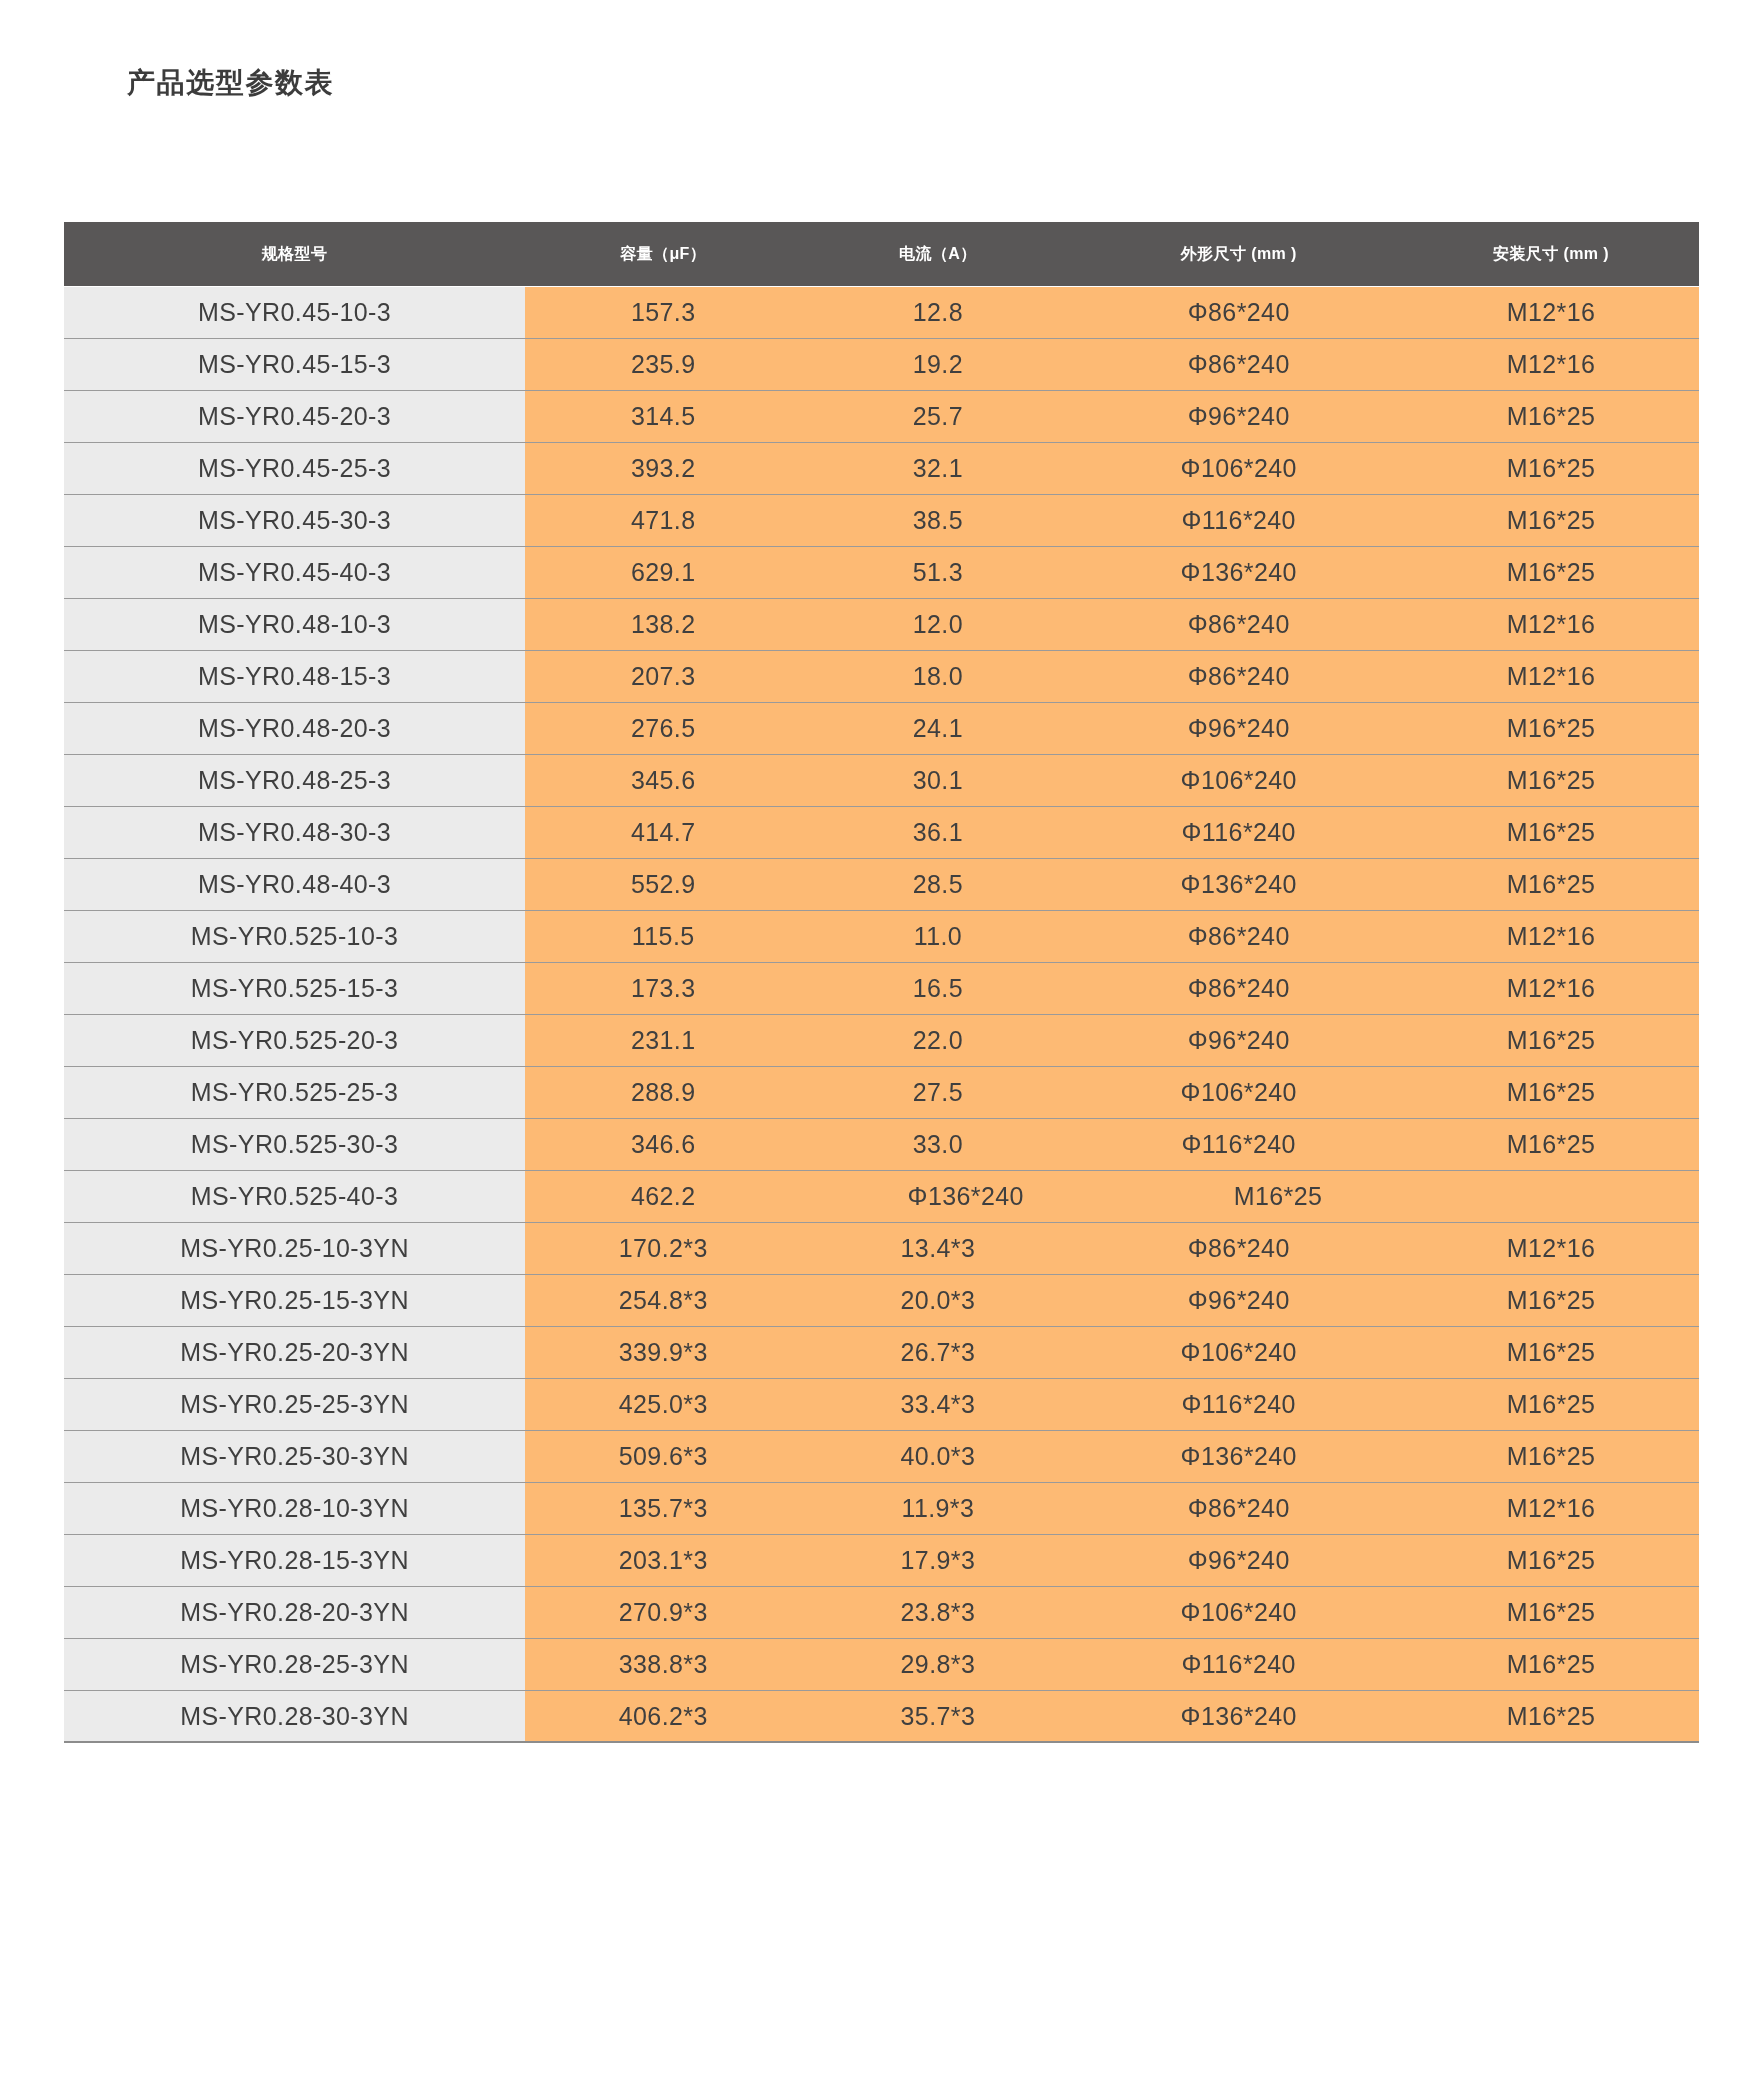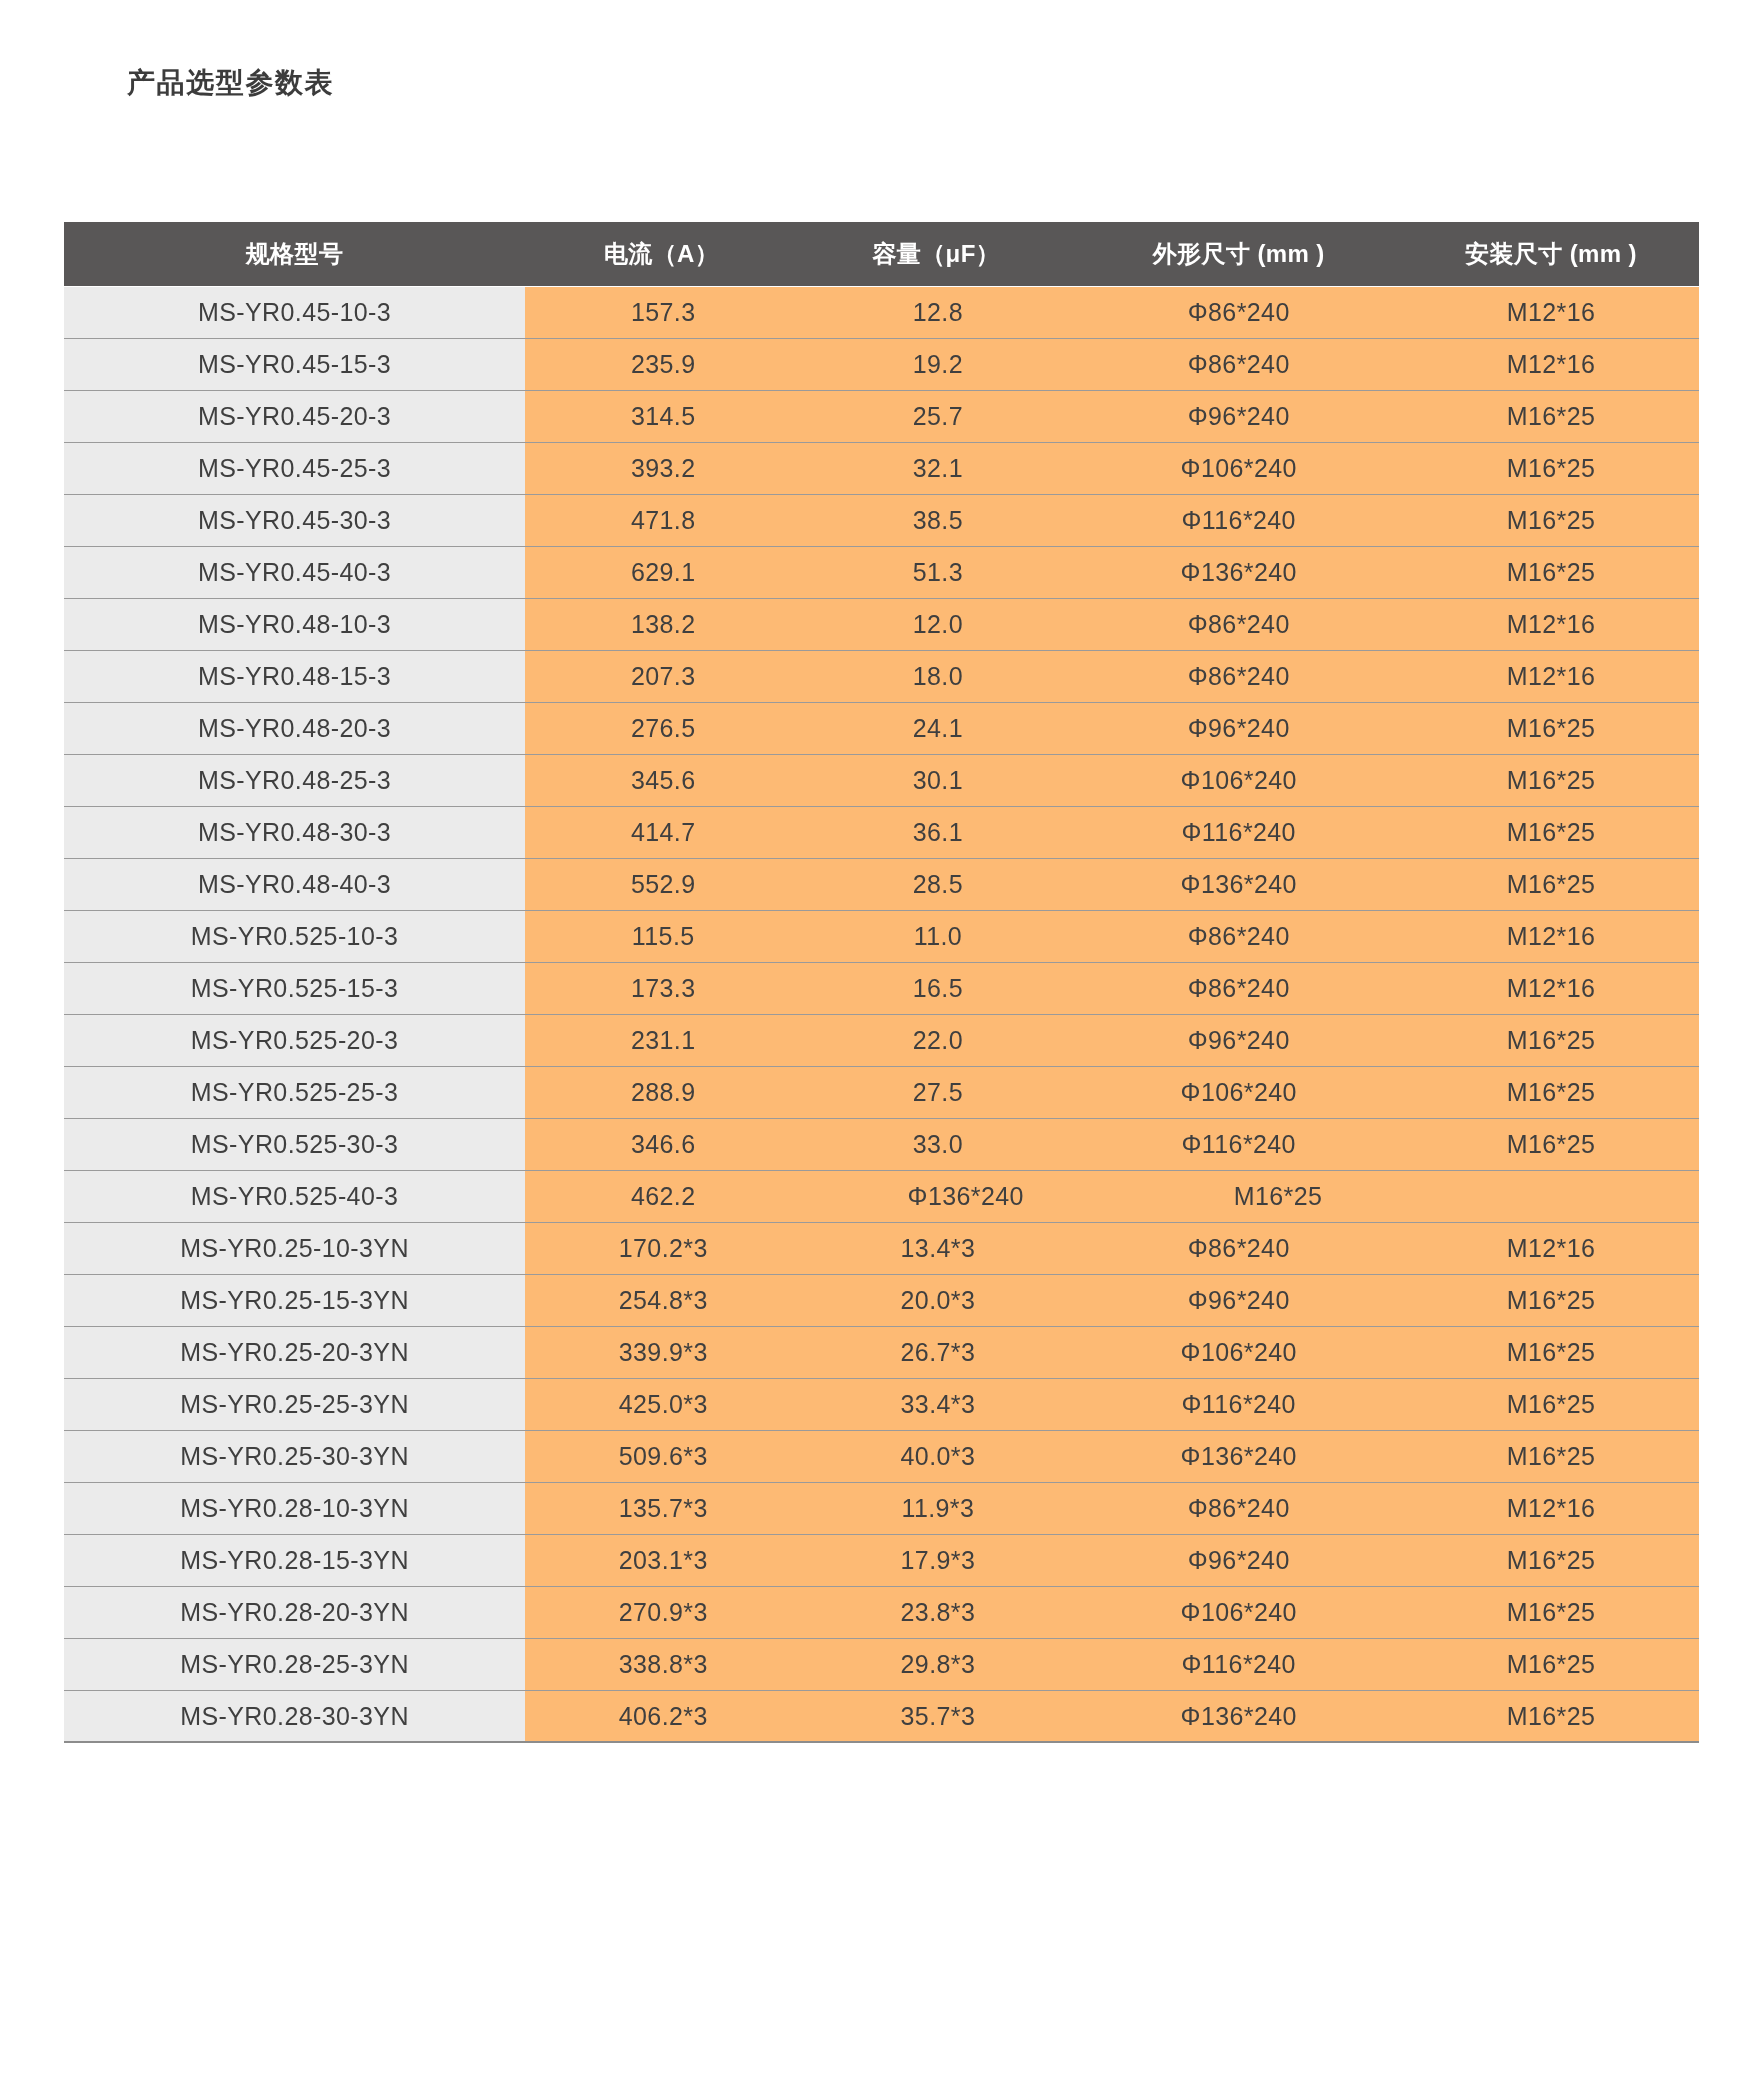--- a/index.html
+++ b/index.html
@@ -31,21 +31,21 @@
     position:absolute;
     left:64px;top:222px;
     width:1635px;
   }
   .thead{
     display:flex;
     height:65px;
     background:var(--header-bg);
     color:var(--header-text);
     font-weight:bold;
-    font-size:24px;
+    font-size:16px;
     border-bottom:1.6px solid #ffffff;
   }
   .trow{
     display:flex;
     height:52px;
     border-bottom:1.6px solid var(--row-divider);
     font-size:25px;
     font-weight:300;
     background:#fdba74;
   }
@@ -67,22 +67,22 @@
   .trow .col-0{background:var(--first-col-bg);}
 </style>
 </head>
 <body>
 
 <h1 class="page-title">产品选型参数表</h1>
 
 <div class="spec-table">
   <div class="thead">
     <div class="cell col-0">规格型号</div>
+    <div class="cell col-1">容量（μF）</div>
     <div class="cell col-2">电流（A）</div>
-    <div class="cell col-1">容量（μF）</div>
     <div class="cell col-3">外形尺寸 (mm )</div>
     <div class="cell col-4">安装尺寸 (mm )</div>
   </div>
   <div>
       <div class="trow">
         <div class="cell col-0">MS-YR0.45-10-3</div>
         <div class="cell col-1">157.3</div>
         <div class="cell col-2">12.8</div>
         <div class="cell col-3">Φ86*240</div>
         <div class="cell col-4">M12*16</div>

